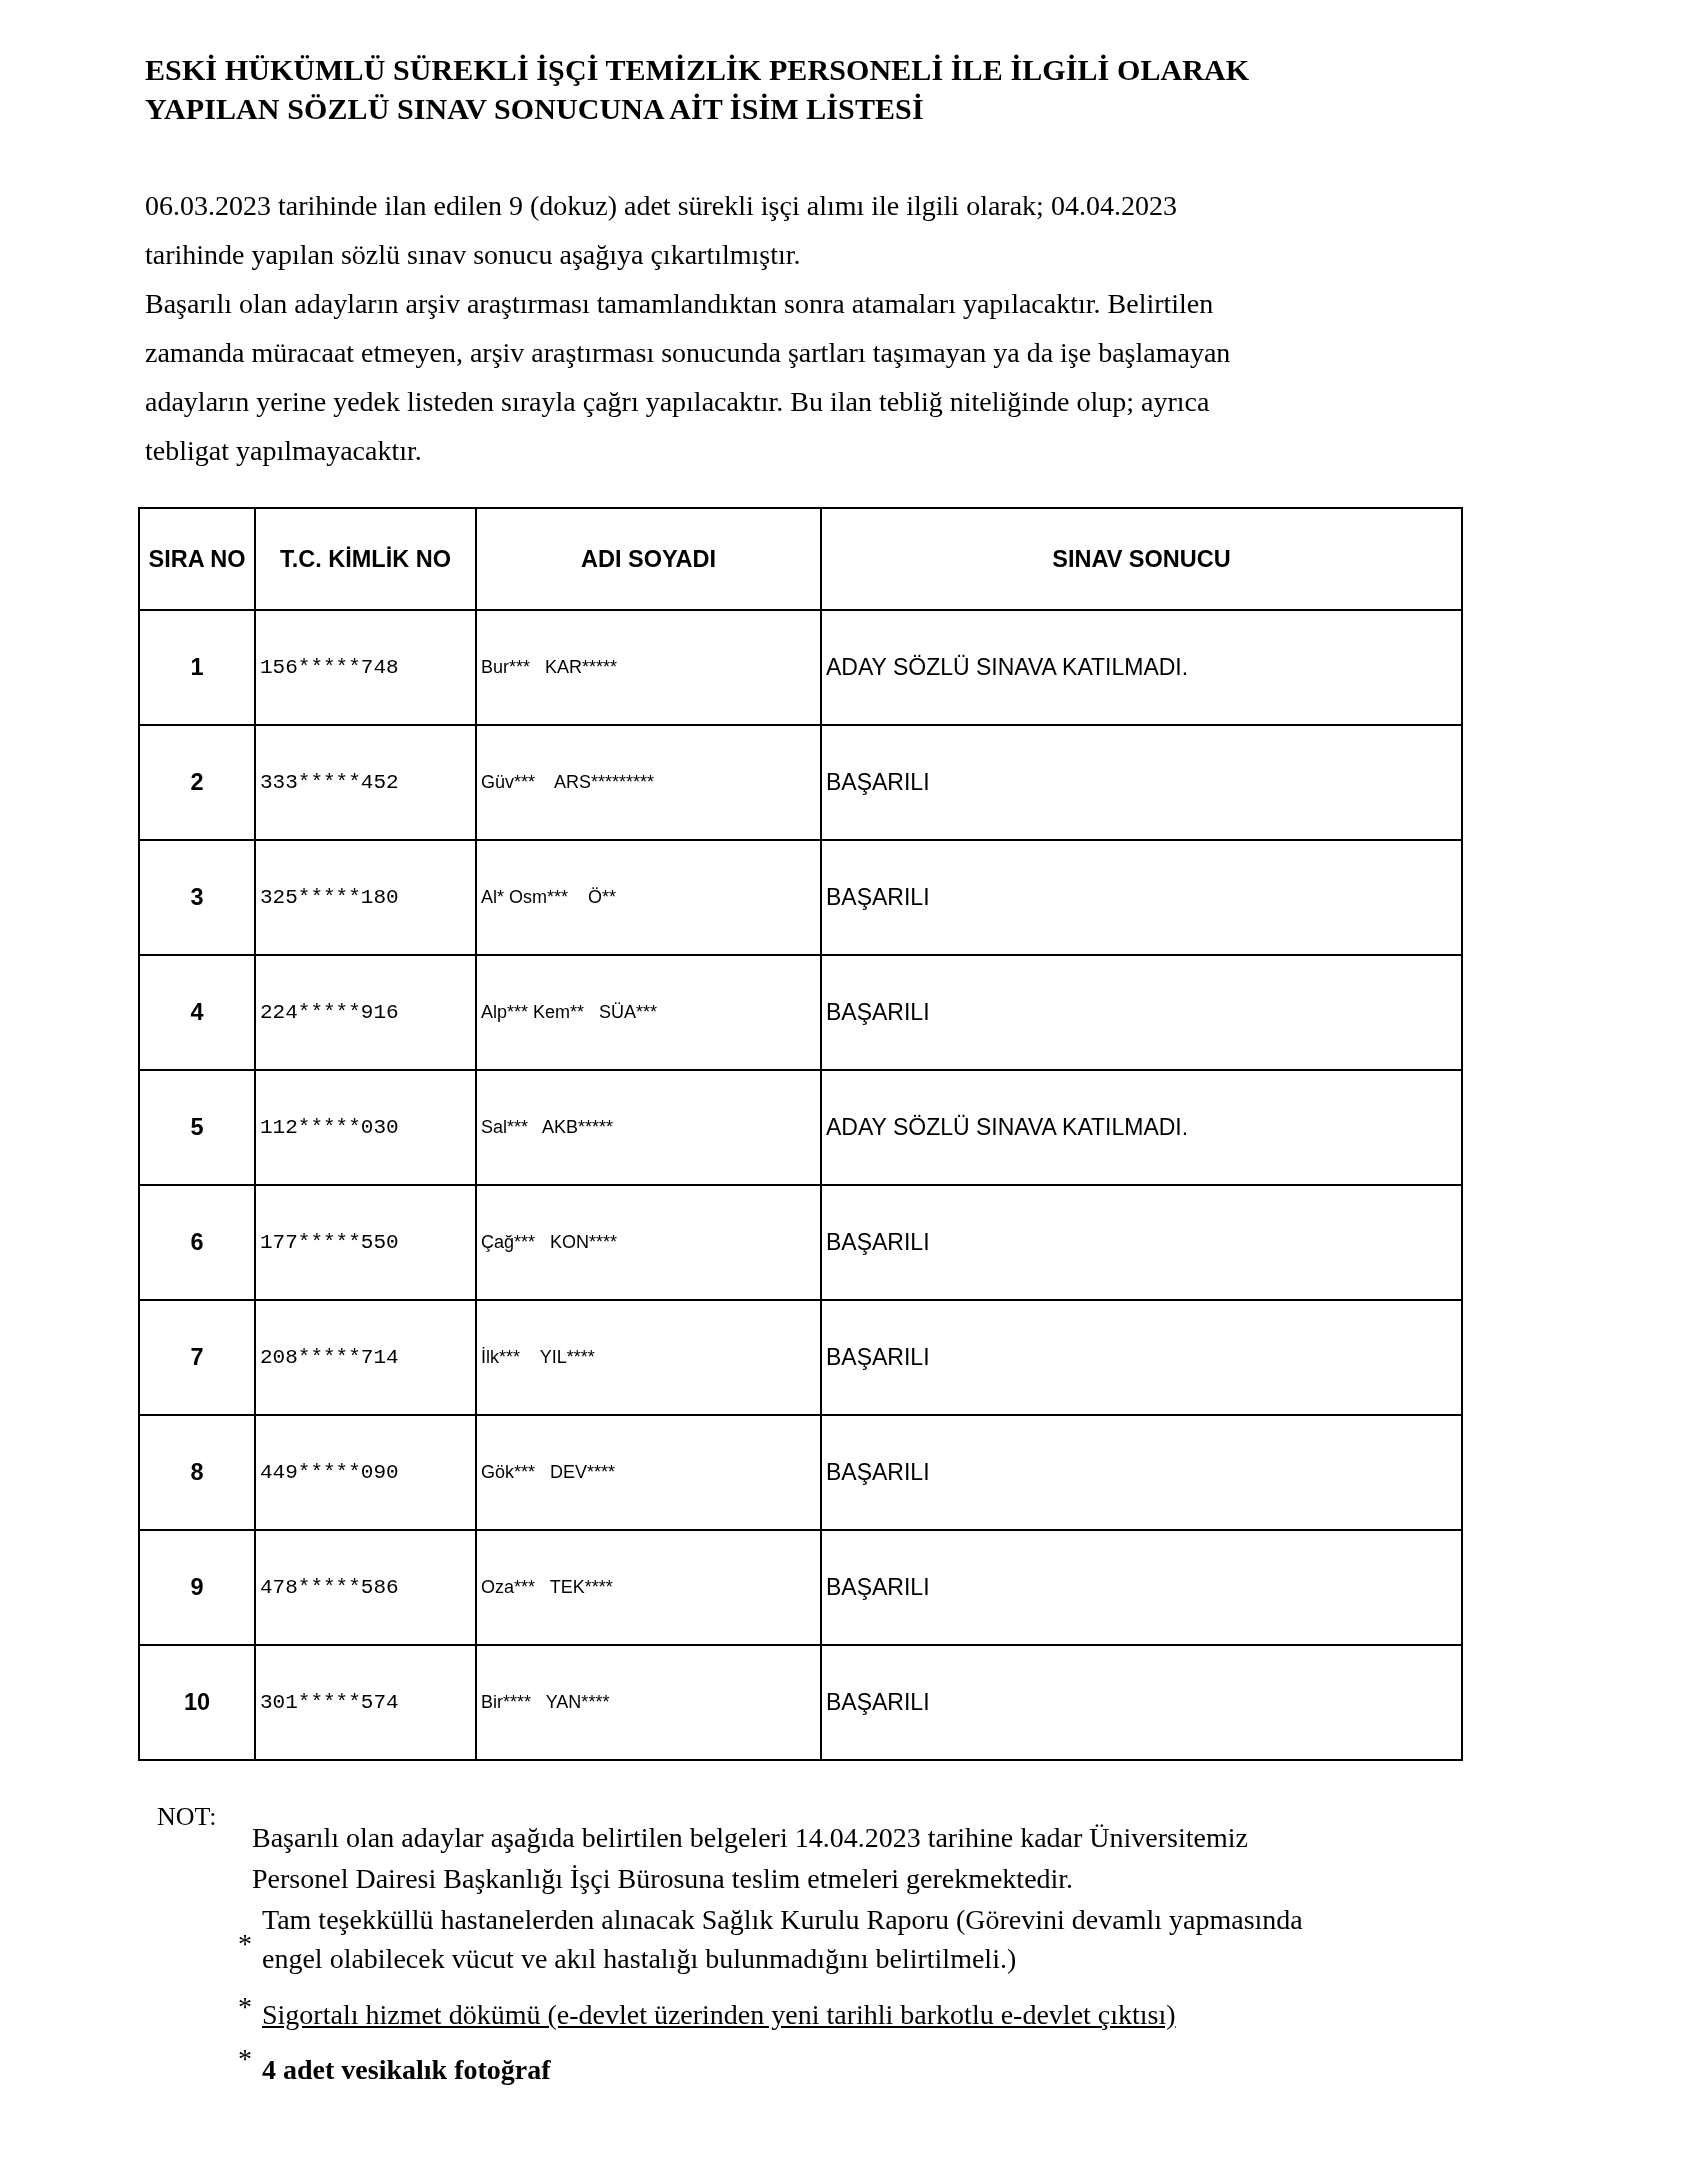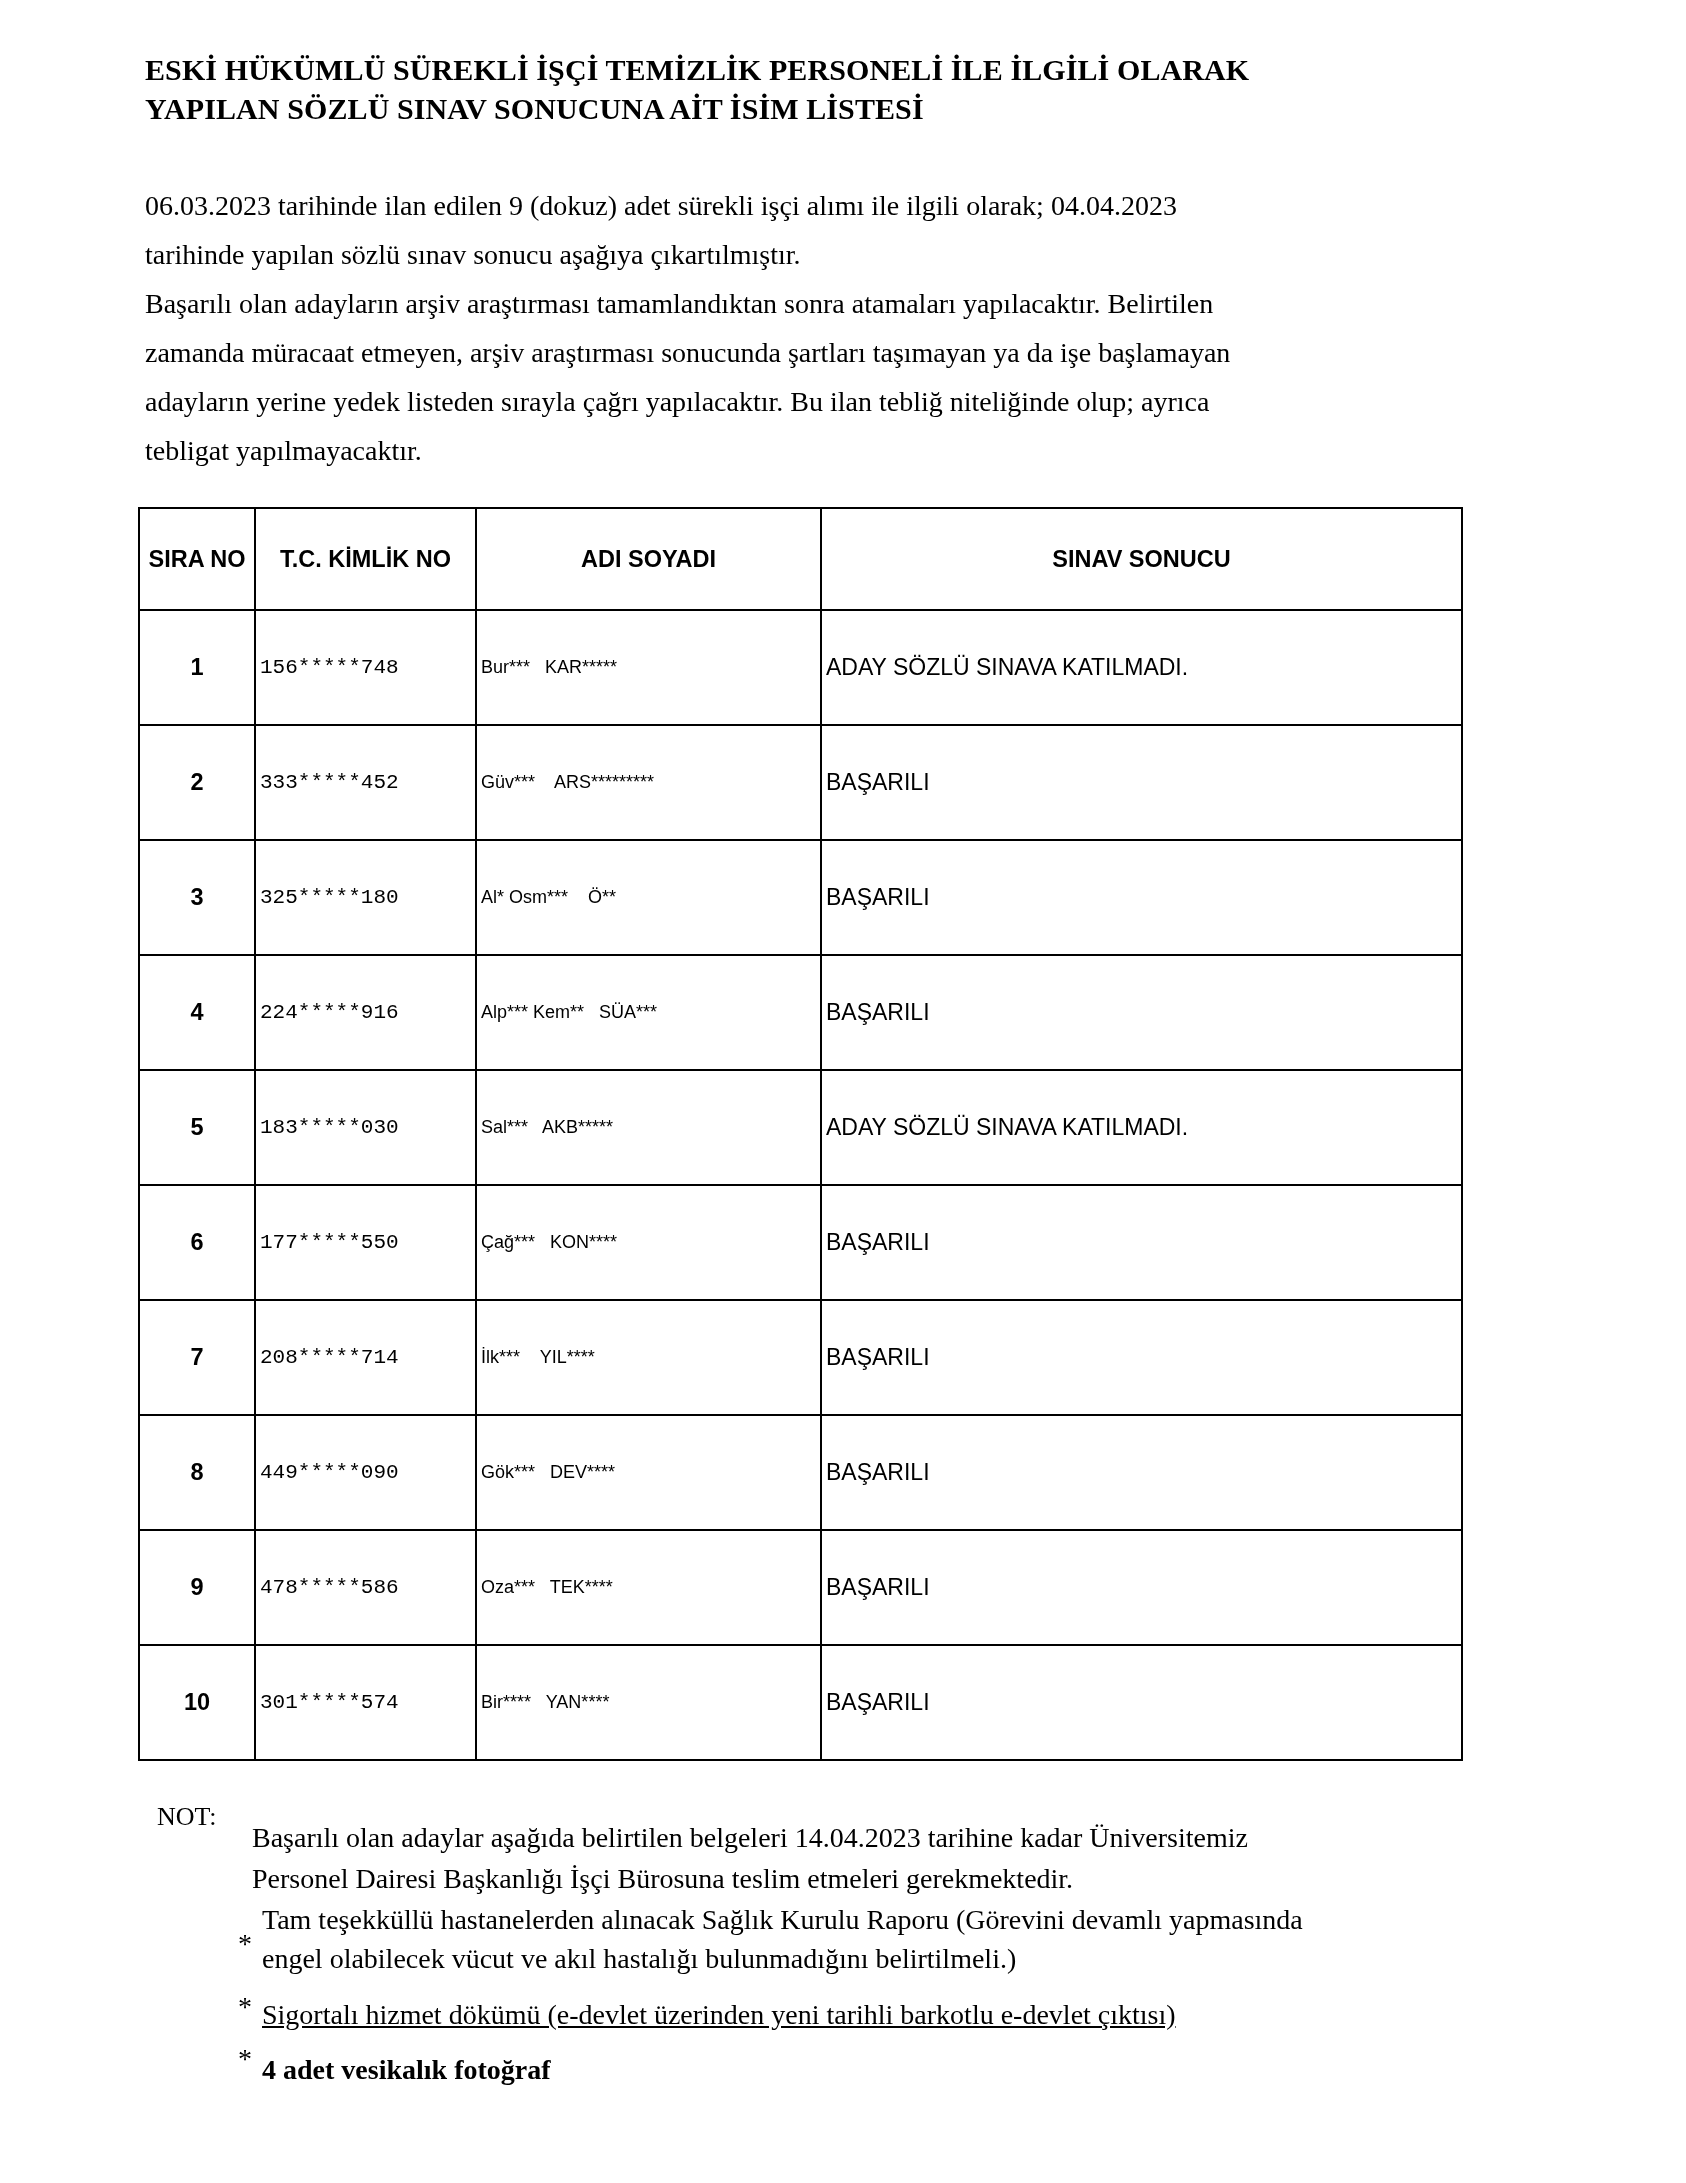--- a/index.html
+++ b/index.html
@@ -183,21 +183,21 @@
       <td class="cell-res">BAŞARILI</td>
     </tr>
     <tr>
       <td class="cell-no">4</td>
       <td class="cell-tc">224*****916</td>
       <td class="cell-name">Alp*** Kem**   SÜA***</td>
       <td class="cell-res">BAŞARILI</td>
     </tr>
     <tr>
       <td class="cell-no">5</td>
-      <td class="cell-tc">183*****030</td>
+      <td class="cell-tc">112*****030</td>
       <td class="cell-name">Sal***   AKB*****</td>
       <td class="cell-res">ADAY SÖZLÜ SINAVA KATILMADI.</td>
     </tr>
     <tr>
       <td class="cell-no">6</td>
       <td class="cell-tc">177*****550</td>
       <td class="cell-name">Çağ***   KON****</td>
       <td class="cell-res">BAŞARILI</td>
     </tr>
     <tr>

